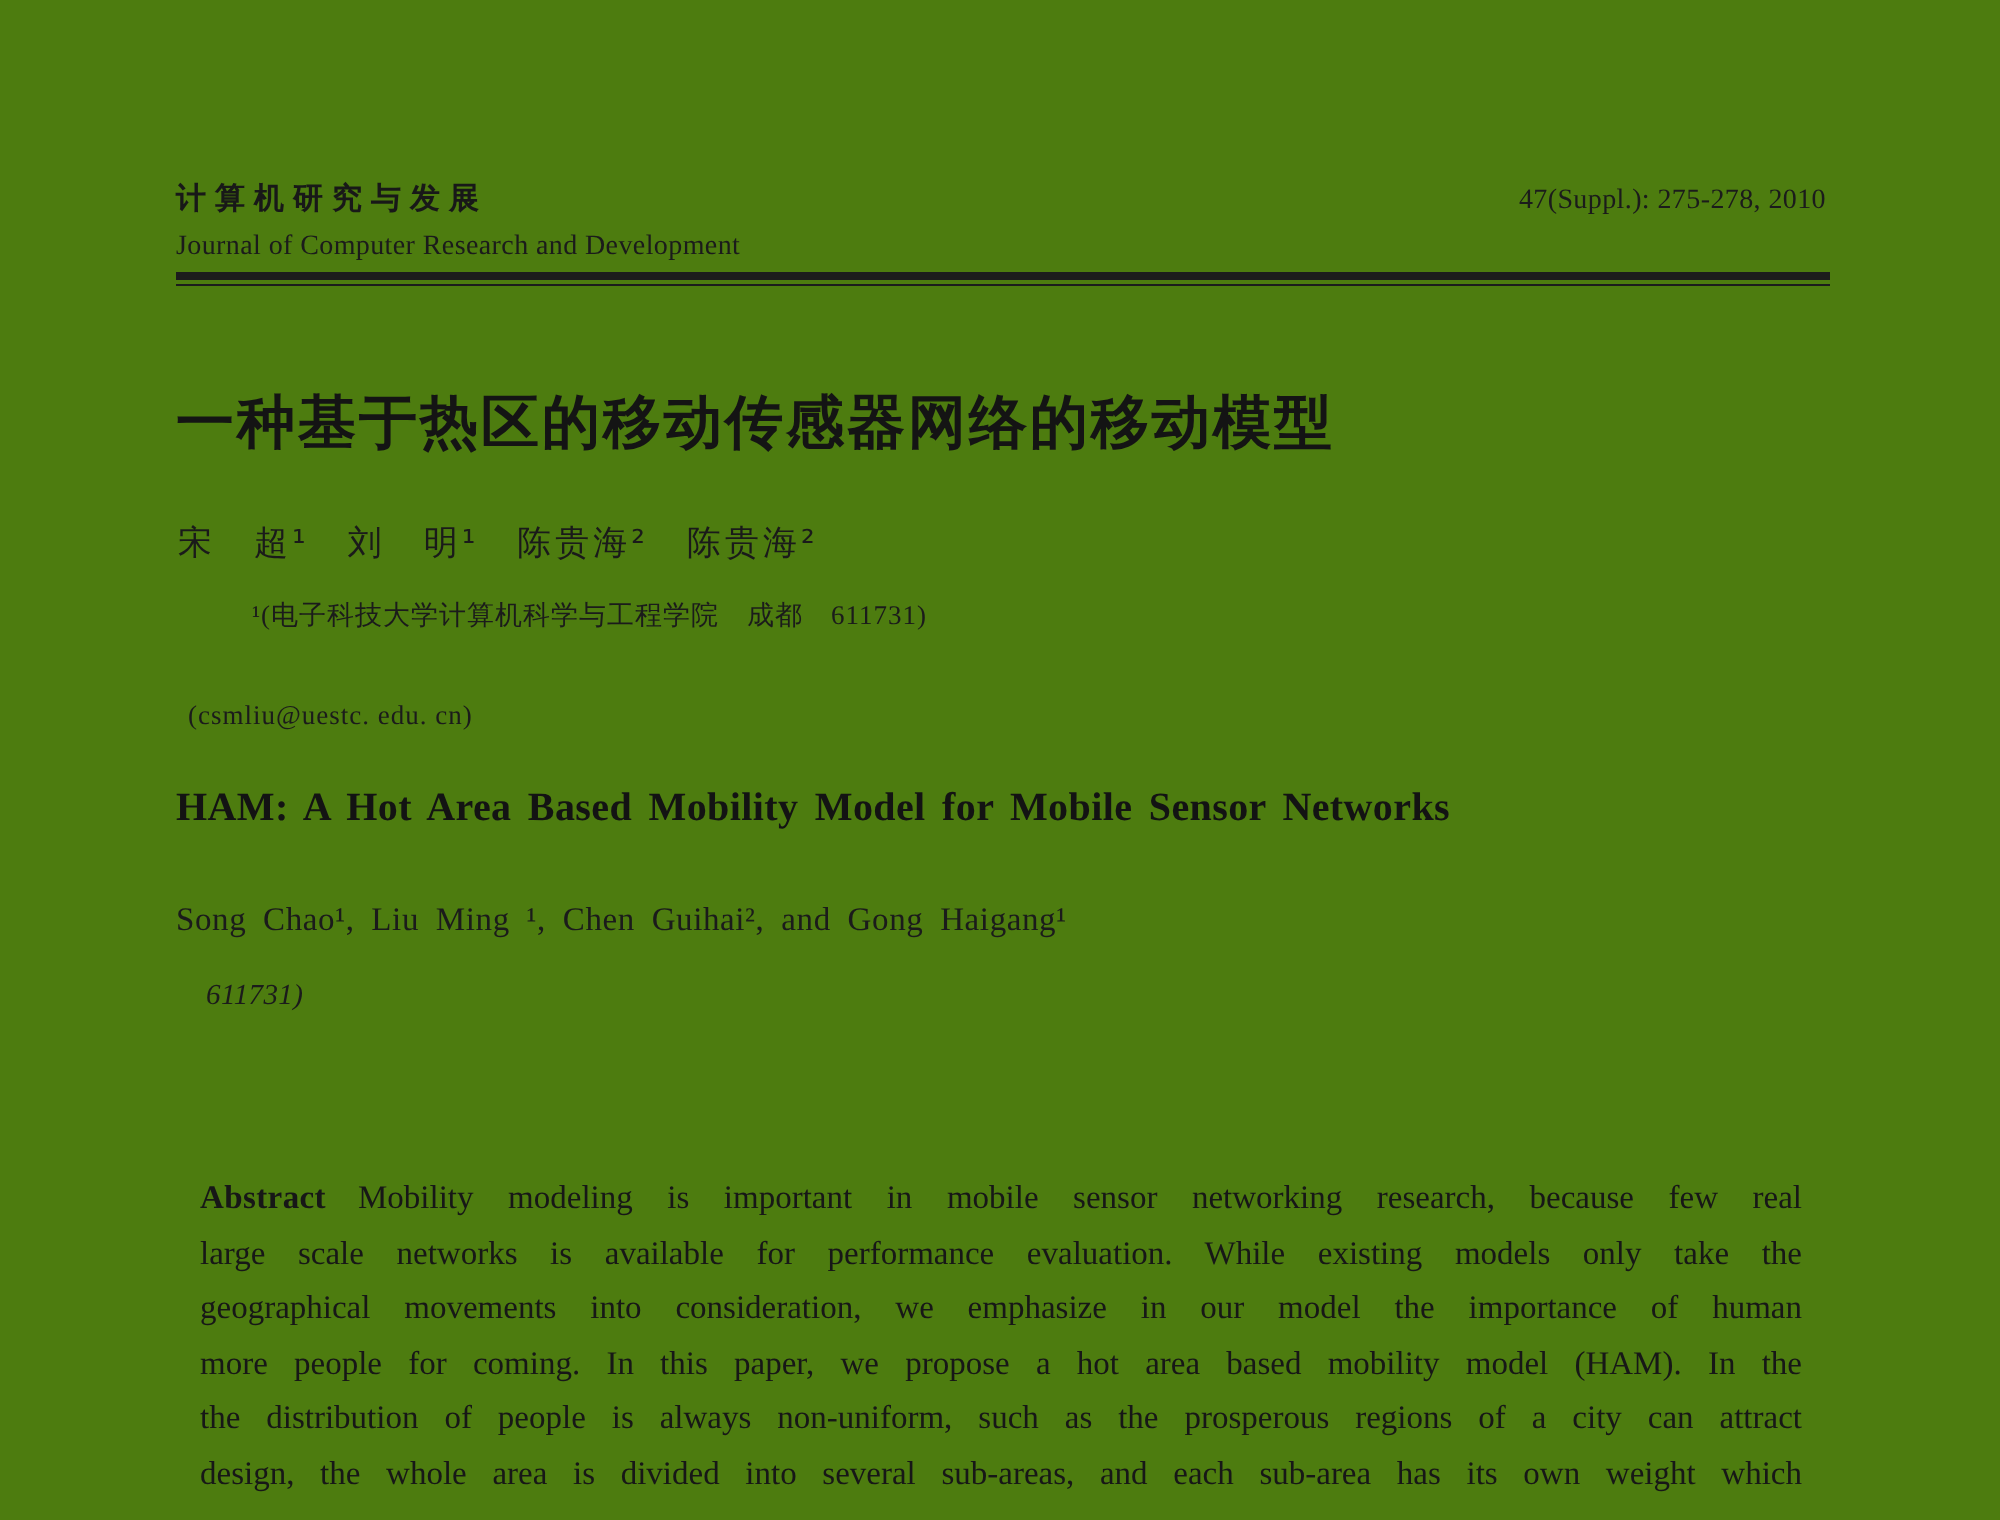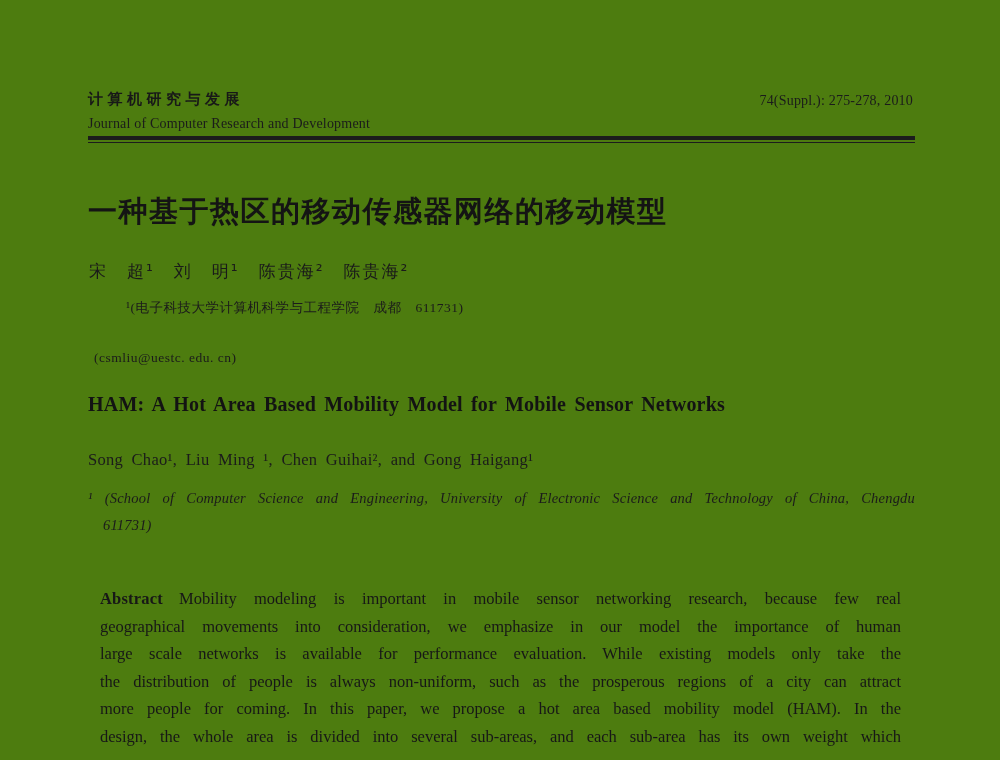--- a/index.html
+++ b/index.html
@@ -85,49 +85,48 @@
 <body>
 
 <div class="page">
 
   <div class="header-left">
     <div class="journal-cn">计算机研究与发展</div>
     <div class="journal-en">Journal of Computer Research and Development</div>
   </div>
 
   <div class="header-right">
-    <div>74(Suppl.): 275-278, 2010</div>
+    <div>47(Suppl.): 275-278, 2010</div>
   </div>
 
   <div class="rule">
     <div class="rule-thick"></div>
     <div class="rule-thin"></div>
   </div>
 
   <div class="title-cn">一种基于热区的移动传感器网络的移动模型</div>
 
   <div class="authors-cn">宋　超¹　刘　明¹　陈贵海²　陈贵海²</div>
 
   <div class="affil-cn affil-cn-1">¹(电子科技大学计算机科学与工程学院　成都　611731)</div>
 
   <div class="email">(csmliu@uestc. edu. cn)</div>
 
   <div class="title-en">HAM: A Hot Area Based Mobility Model for Mobile Sensor Networks</div>
 
   <div class="authors-en">Song Chao¹, Liu Ming ¹, Chen Guihai², and Gong Haigang¹</div>
 
   <div class="affil-en">
-    <div class="just">¹ (School of Computer Science and Engineering, University of Electronic Science and Technology of China, Chengdu</div>
     <div class="affil-en-cont">611731)</div>
   </div>
 
   <div class="abstract">
     <div class="abs-line"><b>Abstract</b><span class="abs-gap"></span><span>Mobility modeling is important in mobile sensor networking research, because few real</span></div>
     <div>
+        <div class="abs-line">large scale networks is available for performance evaluation. While existing models only take the</div>
         <div class="abs-line">geographical movements into consideration, we emphasize in our model the importance of human</div>
-        <div class="abs-line">large scale networks is available for performance evaluation. While existing models only take the</div>
+        <div class="abs-line">more people for coming. In this paper, we propose a hot area based mobility model (HAM). In the</div>
         <div class="abs-line">the distribution of people is always non-uniform, such as the prosperous regions of a city can attract</div>
-        <div class="abs-line">more people for coming. In this paper, we propose a hot area based mobility model (HAM). In the</div>
         <div class="abs-line">design, the whole area is divided into several sub-areas, and each sub-area has its own weight which</div>
       </div>
   </div>
 
 </div>
 
 </body></html>

